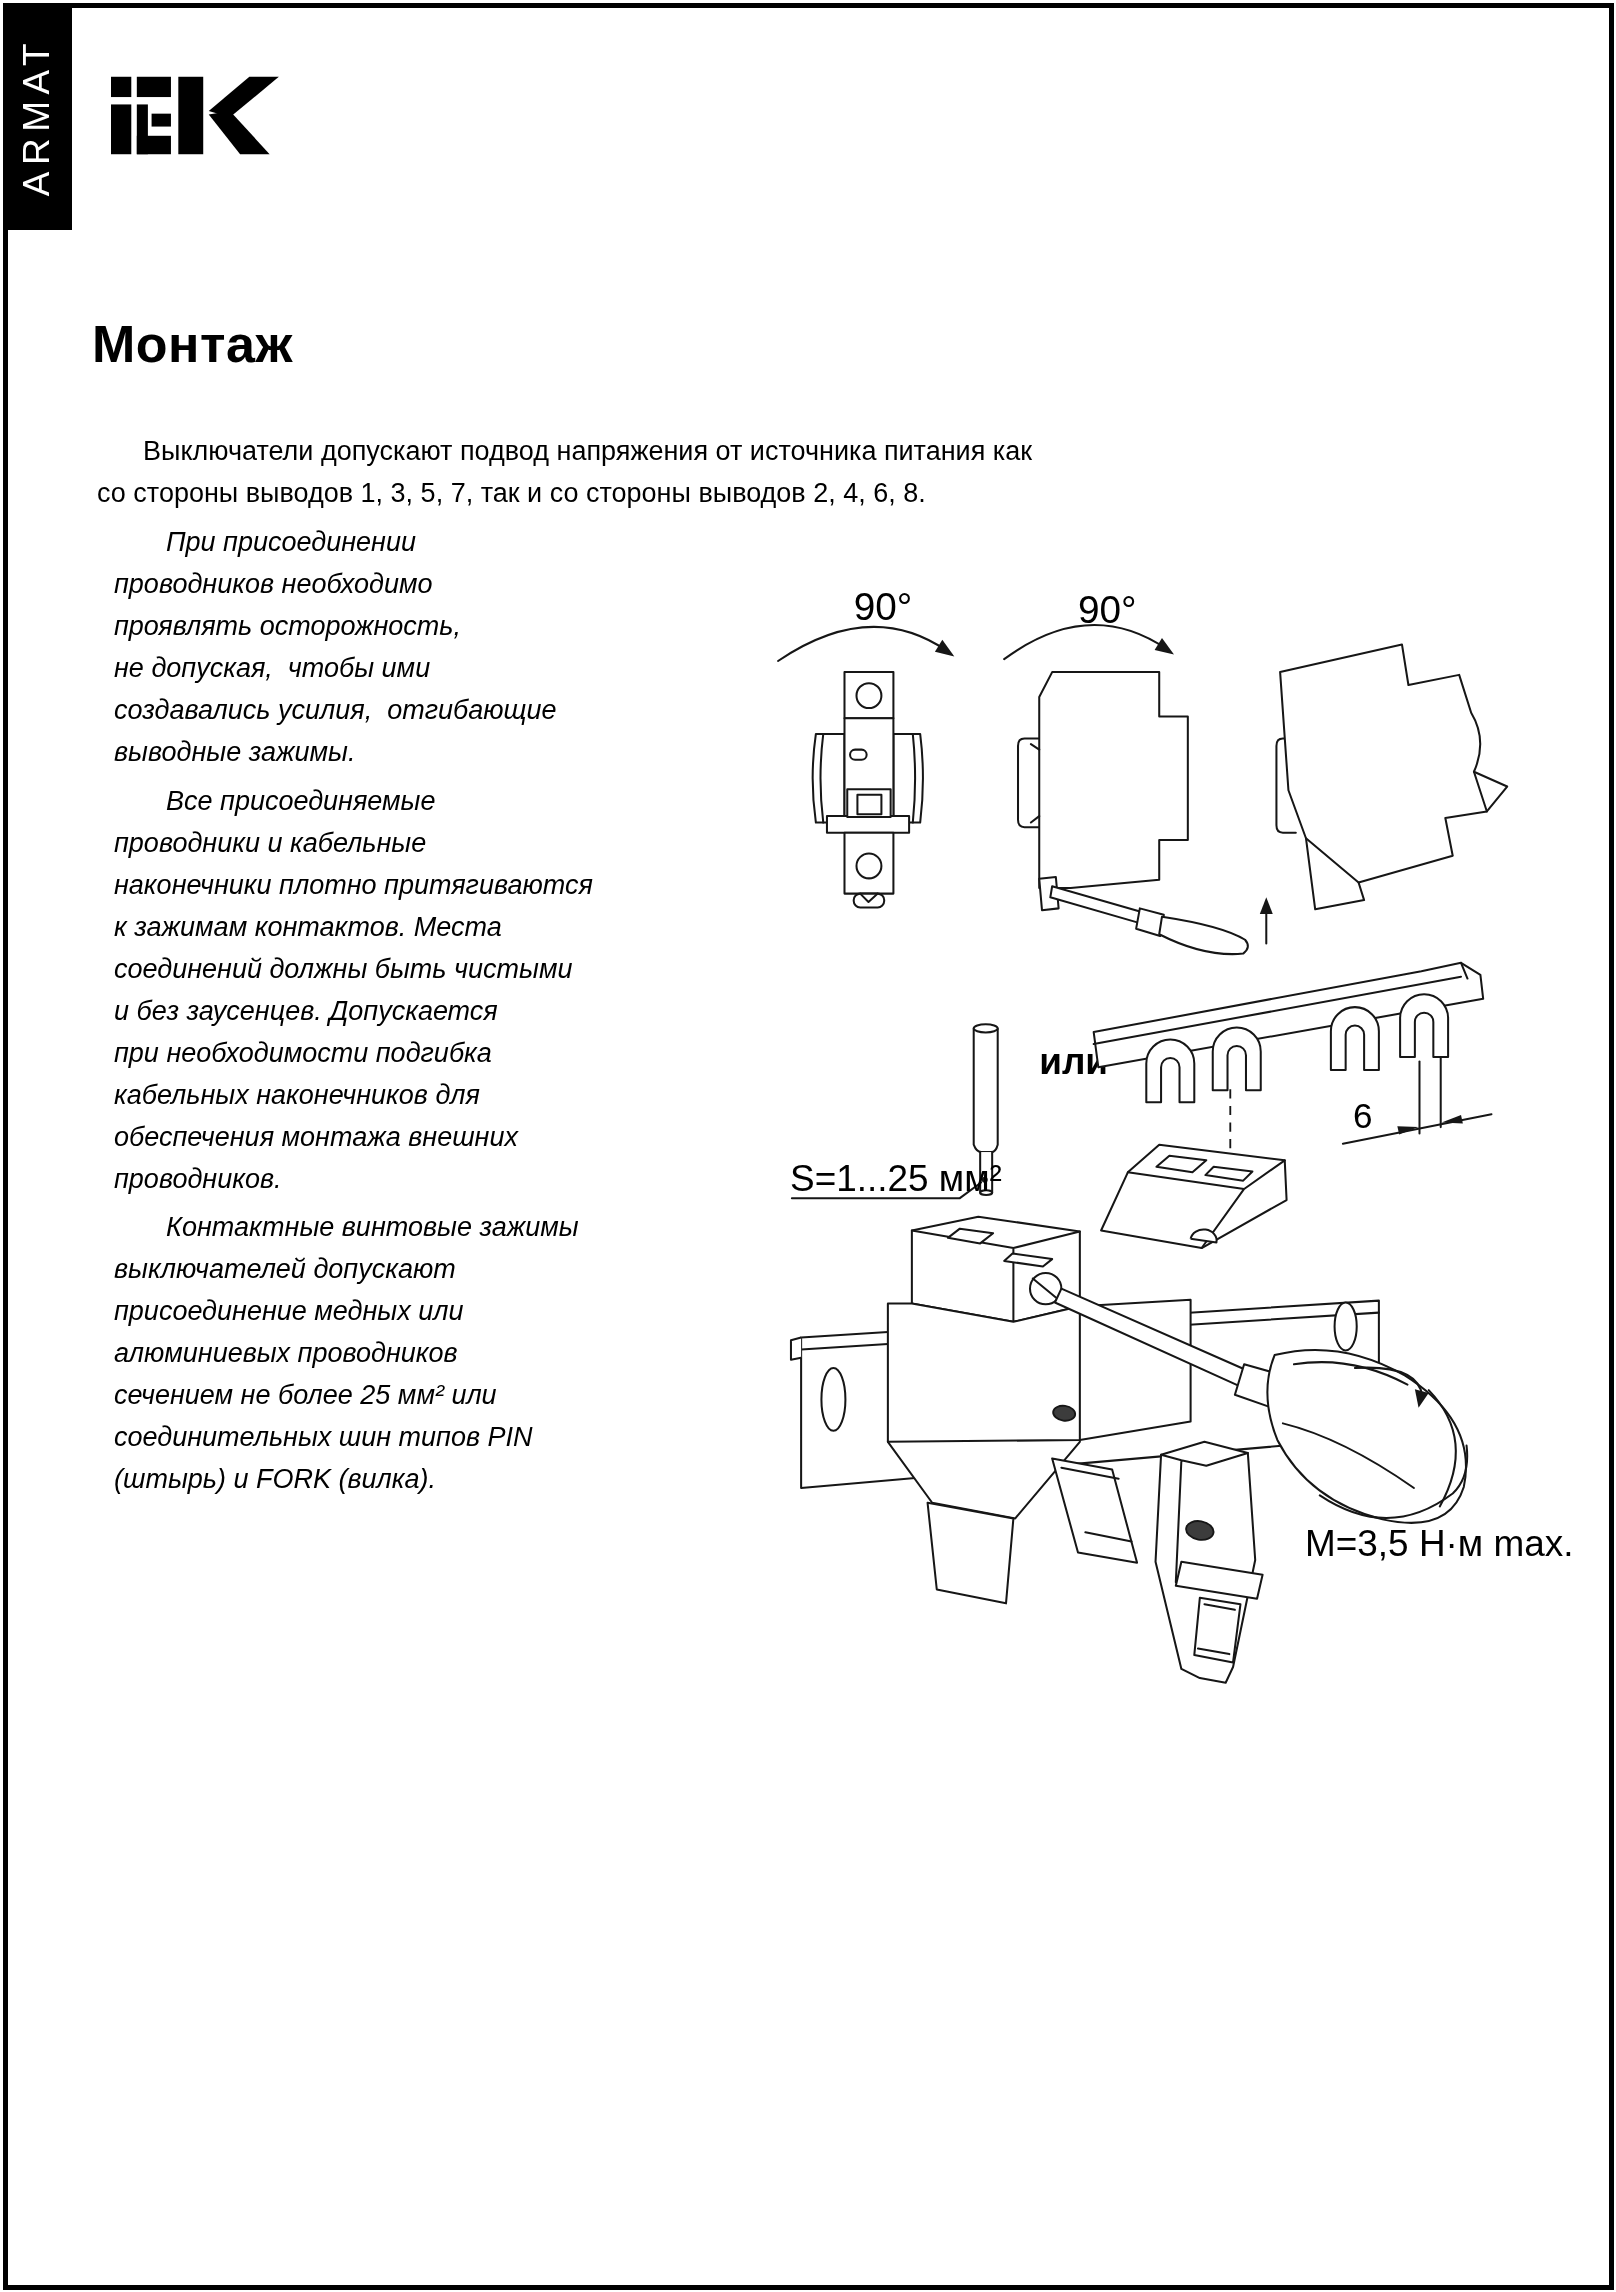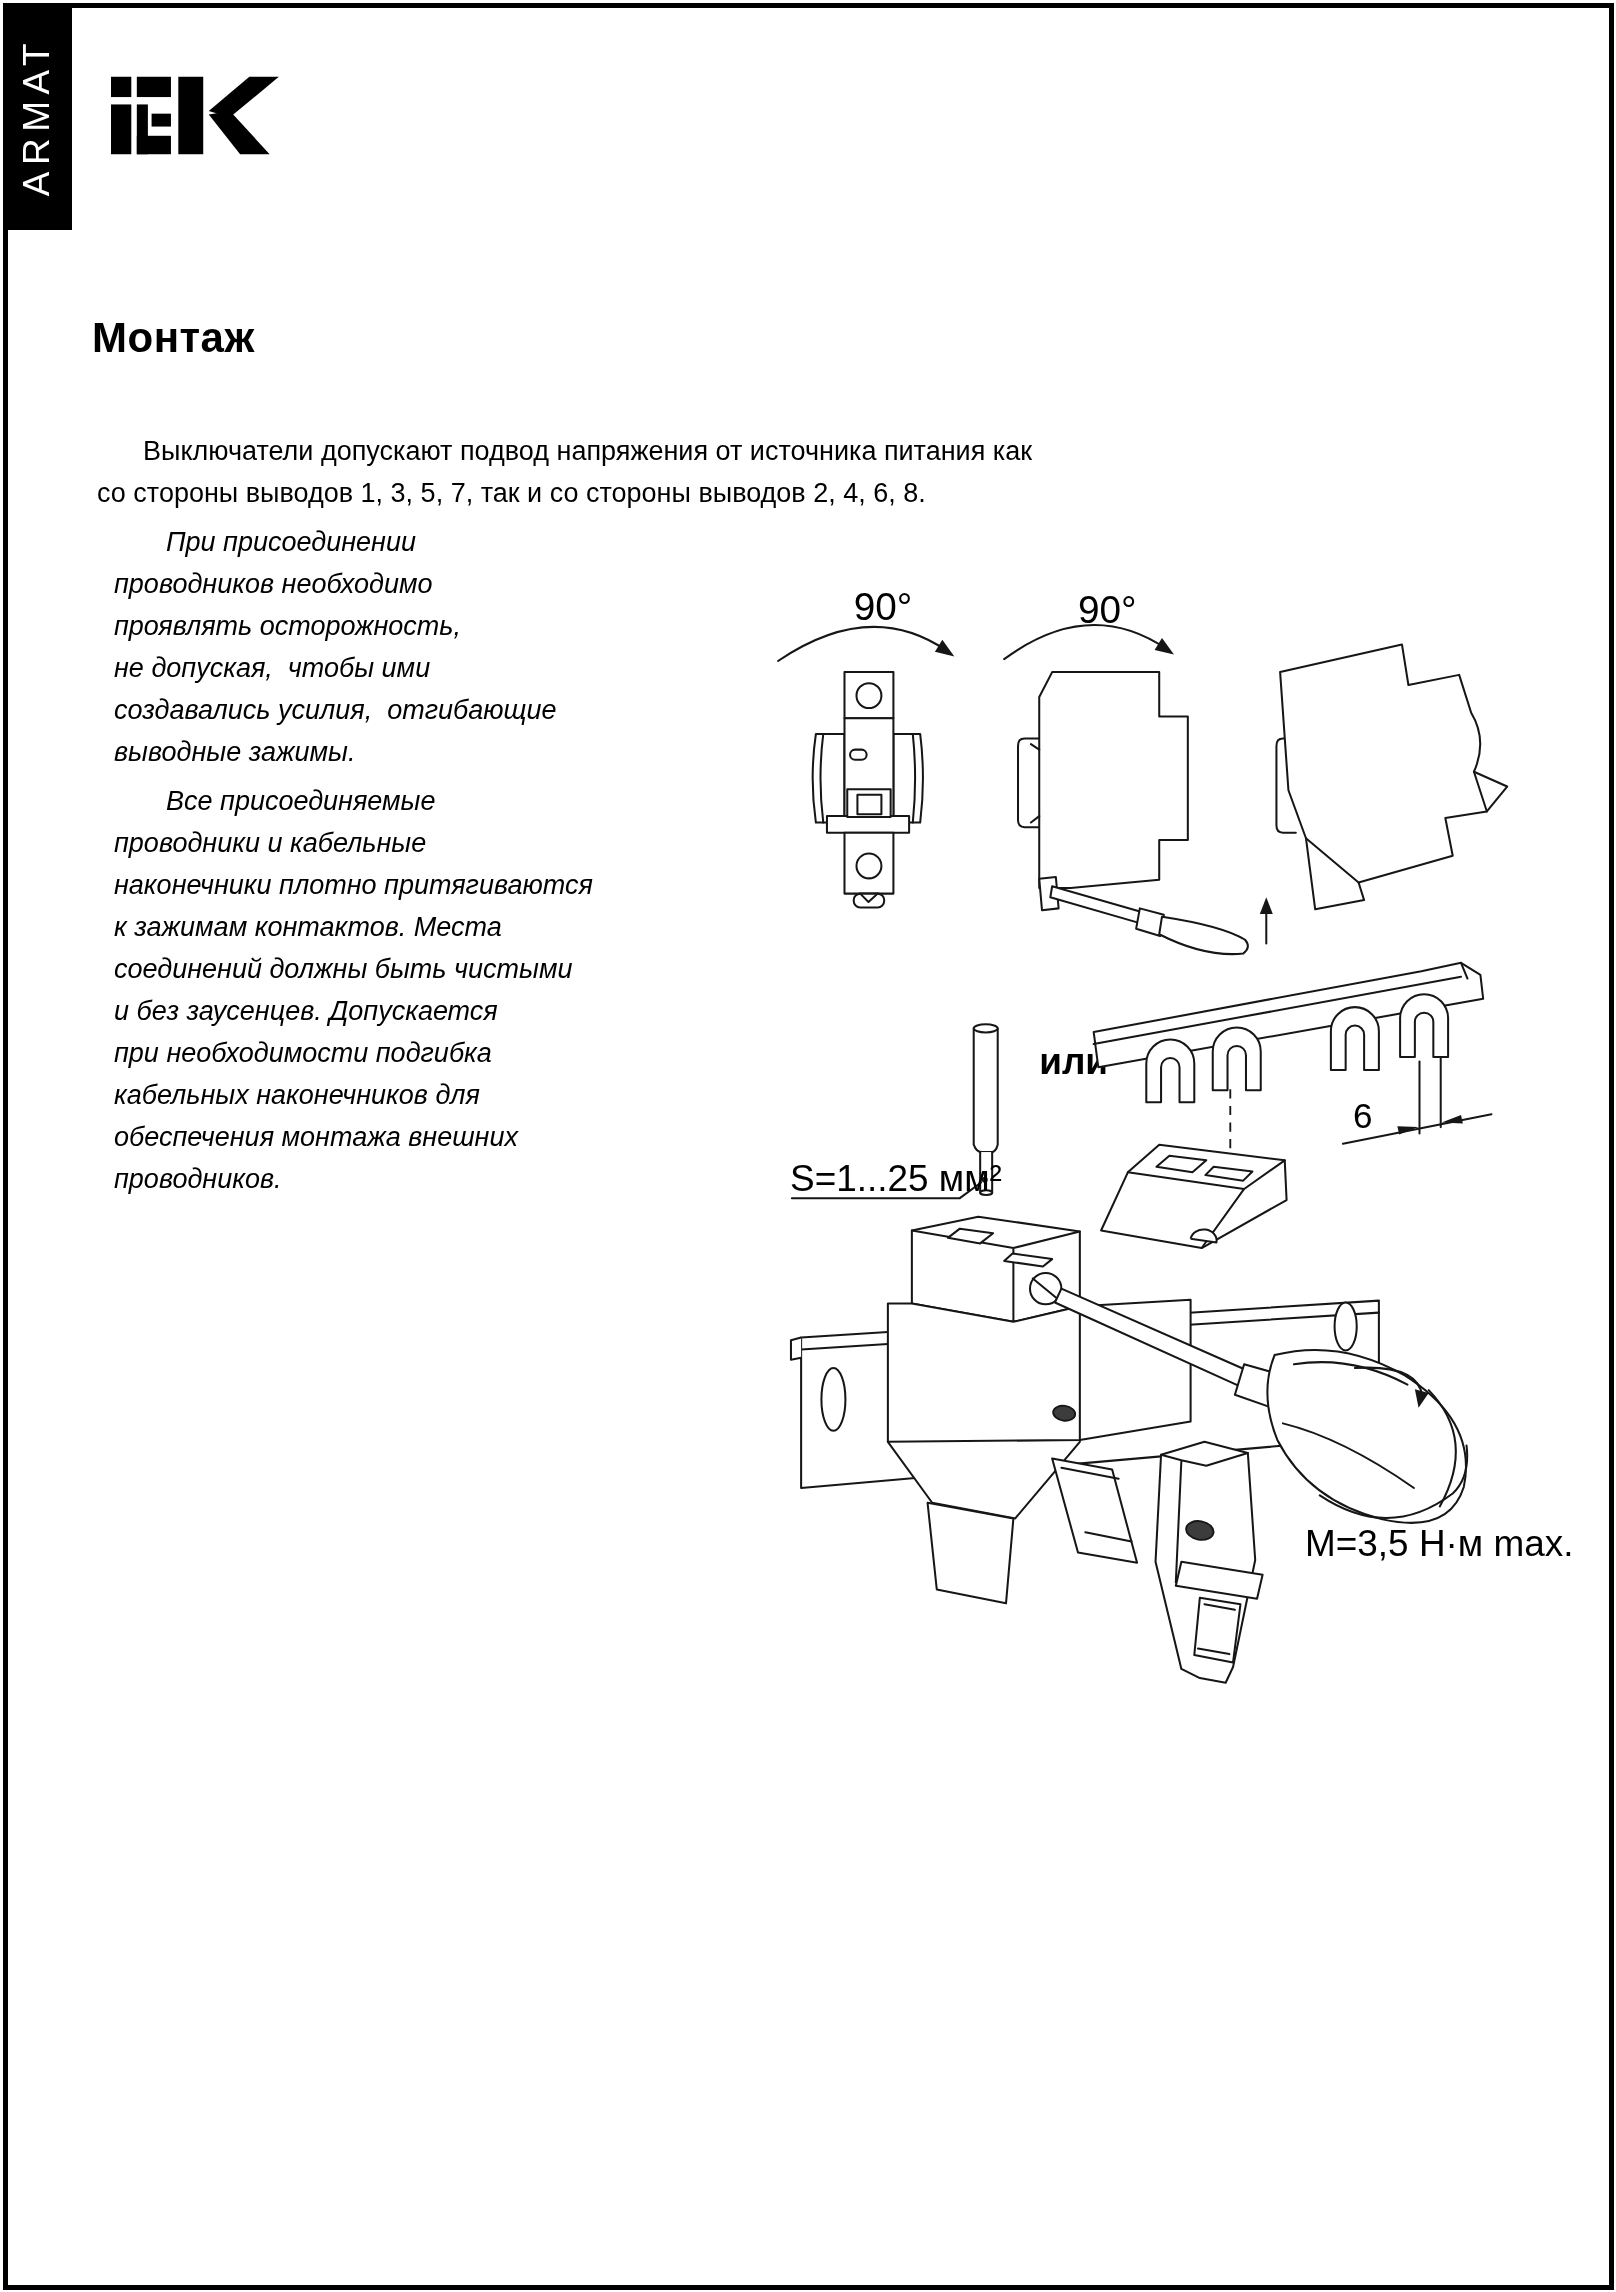--- a/index.html
+++ b/index.html
@@ -14,21 +14,21 @@
     position:absolute;left:2.8px;top:2.8px;width:69px;height:227px;background:#000;
     display:flex;align-items:center;justify-content:center;
   }
   #armat-tab span{
     writing-mode:vertical-rl;transform:rotate(180deg);
     color:#fff;font-size:37px;font-weight:500;letter-spacing:6.5px;
   }
   #logo{position:absolute;left:109px;top:74px;}
   .doc-title{
     position:absolute;left:92px;top:314px;
-    font-size:42px;font-weight:bold;letter-spacing:0.5px;
+    font-size:52px;font-weight:bold;letter-spacing:0.5px;
   }
   .para{
     font-size:27px;line-height:42px;white-space:pre-wrap;
   }
   #para-intro{
     position:absolute;left:97px;top:430px;width:1449px;text-indent:46px;
   }
   #text-column{
     position:absolute;left:114px;top:521px;width:858px;font-style:italic;
   }
@@ -86,20 +86,27 @@
     <p class="para">Все присоединяемые
 проводники и кабельные
 наконечники плотно притягиваются
 к зажимам контактов. Места
 соединений должны быть чистыми
 и без заусенцев. Допускается
 при необходимости подгибка
 кабельных наконечников для
 обеспечения монтажа внешних
 проводников.</p>
+    <p class="para">Контактные винтовые зажимы
+выключателей допускают
+присоединение медных или
+алюминиевых проводников
+сечением не более 25 мм² или
+соединительных шин типов PIN
+(штырь) и FORK (вилка).</p>
   </div>
 
   <svg id="figures" width="1617" height="2293" viewBox="0 0 1752 2484">
 
     <g>
 
       <path class="ln" d="M 843 716 Q 943 648 1026 705"></path>
       <polygon class="fill" points="1034,711 1013,706 1021,693"></polygon>
       <text class="flab f42" x="925" y="672">90°</text>
 

